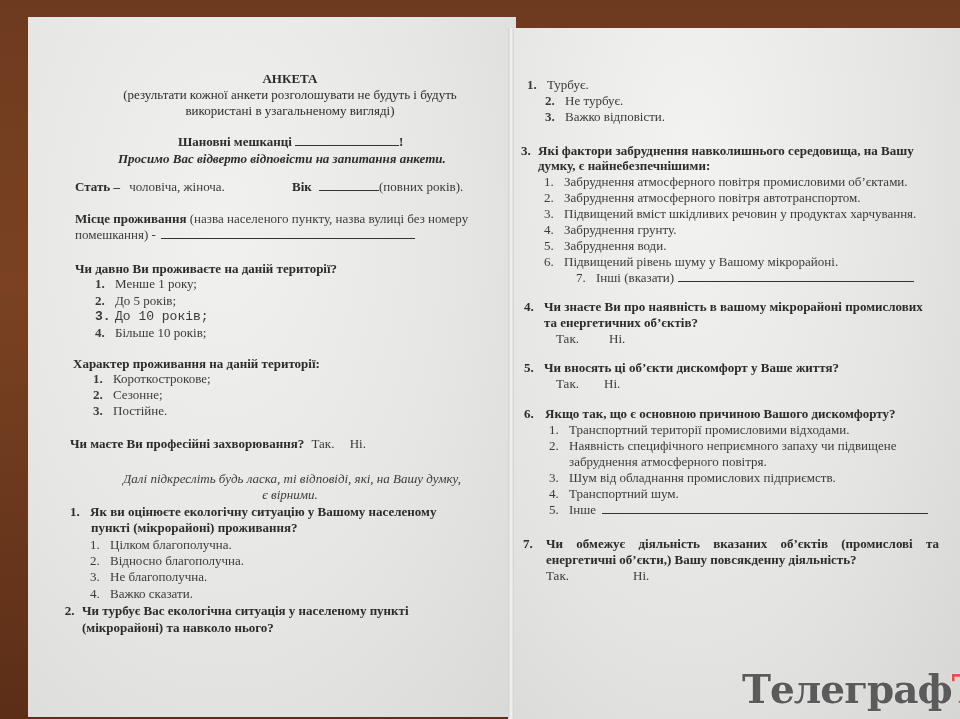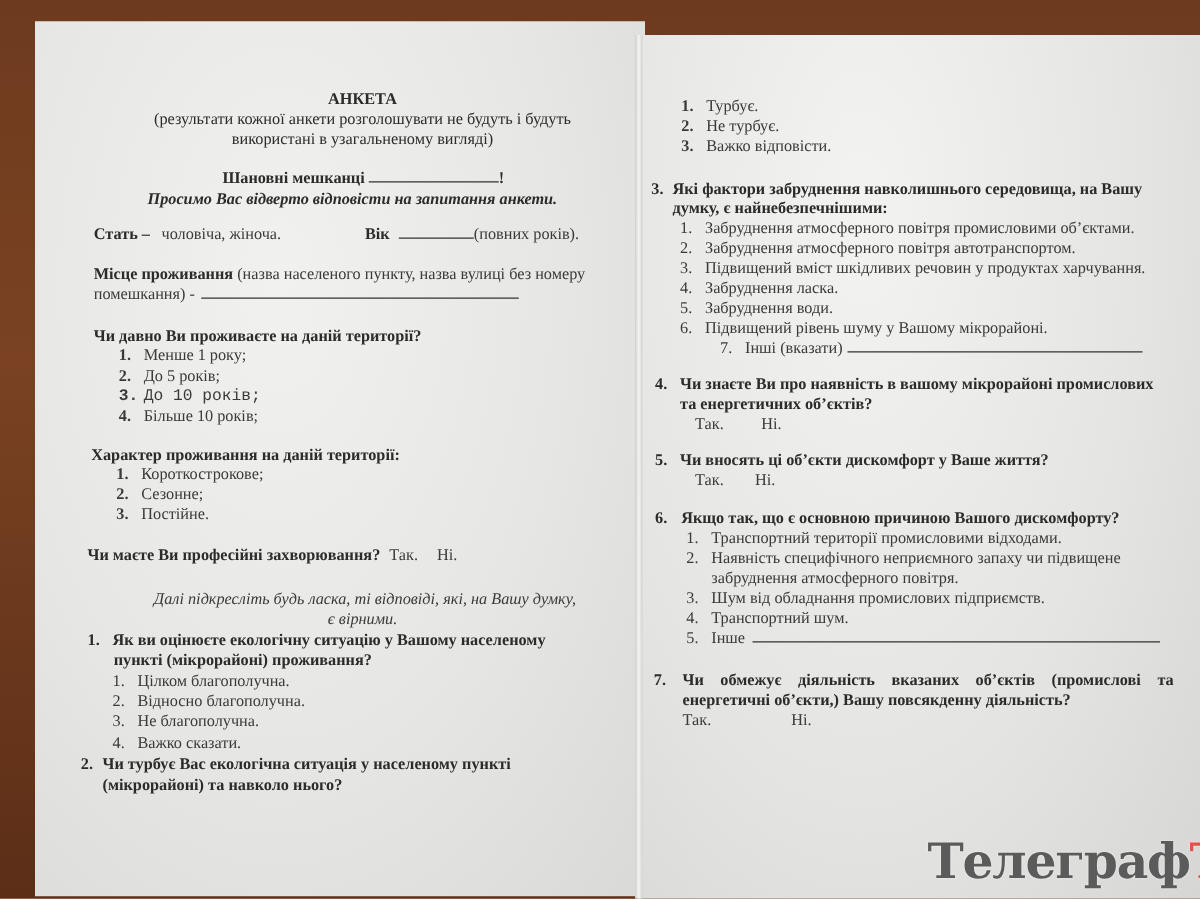--- a/index.html
+++ b/index.html
@@ -91,30 +91,30 @@
 <div class="t b" style="left:70px;top:504px;"><span class="numl">1.</span><span>Як ви оцінюєте екологічну ситуацію у Вашому населеному</span></div>
 <div class="t b" style="left:91px;top:520px;">пункті (мікрорайоні) проживання?</div>
 <div class="t opt" style="left:90px;top:537px;"><span class="numl">1.</span><span>Цілком благополучна.</span></div>
 <div class="t opt" style="left:90px;top:553px;"><span class="numl">2.</span><span>Відносно благополучна.</span></div>
 <div class="t opt" style="left:90px;top:569px;"><span class="numl">3.</span><span>Не благополучна.</span></div>
 <div class="t opt" style="left:90px;top:586px;"><span class="numl">4.</span><span>Важко сказати.</span></div>
 
 <div class="t b" style="left:57px;top:603px;text-align:center;"><span class="numl" style="width:25px;">2.</span><span>Чи турбує Вас екологічна ситуація у населеному пункті</span></div>
 <div class="t b" style="left:82px;top:620px;">(мікрорайоні) та навколо нього?</div>
 
-<div class="t opt" style="left:545px;top:77px;"><span class="num">1.</span><span>Турбує.</span></div>
+<div class="t opt" style="left:527px;top:77px;"><span class="num">1.</span><span>Турбує.</span></div>
 <div class="t opt" style="left:545px;top:93px;"><span class="num">2.</span><span>Не турбує.</span></div>
 <div class="t opt" style="left:545px;top:109px;"><span class="num">3.</span><span>Важко відповісти.</span></div>
 
 <div class="t b" style="left:521px;top:143px;"><span style="display:inline-block;width:17px;">3.</span><span>Які фактори забруднення навколишнього середовища, на Вашу</span></div>
 <div class="t b" style="left:538px;top:158px;">думку, є найнебезпечнішими:</div>
 <div class="t opt" style="left:544px;top:174px;font-family:Liberation Serif, serif;"><span class="numl">1.</span><span>Забруднення атмосферного повітря промисловими об’єктами.</span></div>
 <div class="t opt" style="left:544px;top:190px;"><span class="numl">2.</span><span>Забруднення атмосферного повітря автотранспортом.</span></div>
 <div class="t opt" style="left:544px;top:206px;"><span class="numl">3.</span><span>Підвищений вміст шкідливих речовин у продуктах харчування.</span></div>
-<div class="t opt" style="left:544px;top:222px;"><span class="numl">4.</span><span>Забруднення ласка.</span></div>
+<div class="t opt" style="left:544px;top:222px;"><span class="numl">4.</span><span>Забруднення грунту.</span></div>
 <div class="t opt" style="left:544px;top:238px;"><span class="numl">5.</span><span>Забруднення води.</span></div>
 <div class="t opt" style="left:544px;top:254px;"><span class="numl">6.</span><span>Підвищений рівень шуму у Вашому мікрорайоні.</span></div>
 <div class="t opt" style="left:576px;top:270px;"><span class="numl">7.</span><span>Інші (вказати)</span><span class="blank" style="width:236px;margin-left:4px;"></span></div>
 
 <div class="t b" style="left:524px;top:299px;"><span style="display:inline-block;width:20px;">4.</span><span>Чи знаєте Ви про наявність в вашому мікрорайоні промислових</span></div>
 <div class="t b" style="left:544px;top:315px;">та енергетичних об’єктів?</div>
 <div class="t opt" style="left:556px;top:331px;">Так.</div>
 <div class="t opt" style="left:609px;top:331px;">Ні.</div>
 
 <div class="t b" style="left:524px;top:360px;"><span style="display:inline-block;width:20px;">5.</span><span>Чи вносять ці об’єкти дискомфорт у Ваше життя?</span></div>

